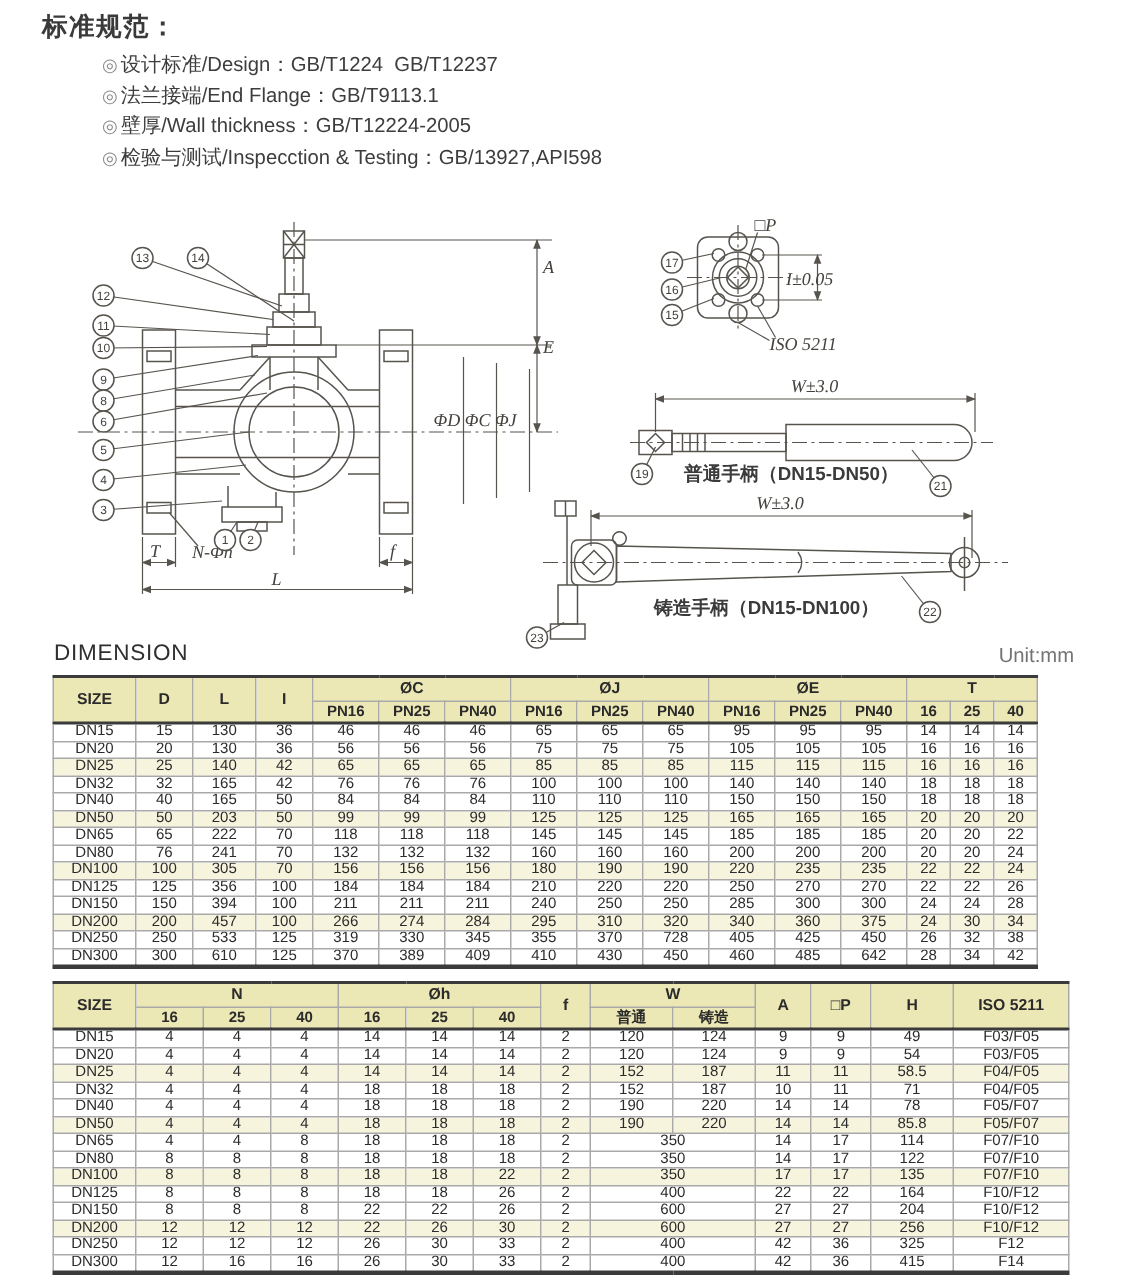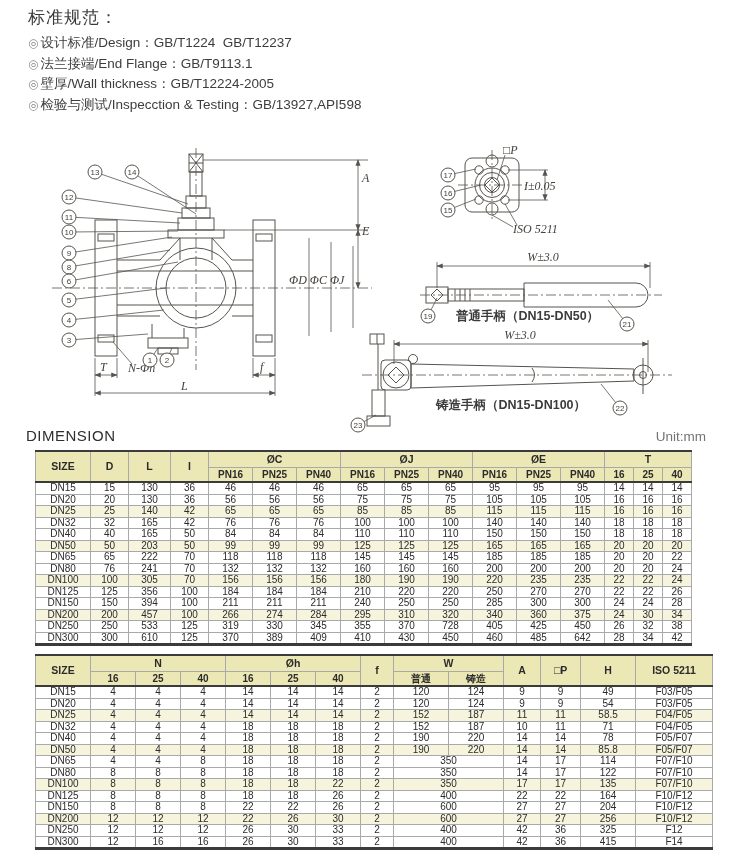--- a/index.html
+++ b/index.html
@@ -1,31 +1,31 @@
 <!DOCTYPE html>
 <html style="--hdr: #ece8b6; --tint: #f7f4dd; --line: #57544e;"><head>
 <meta charset="utf-8">
 <style>
   * { margin:0; padding:0; box-sizing:border-box; }
   html,body { background:#ffffff; }
   body {
     width:750px; height:858px; position:relative; overflow:hidden;
     font-family:"Liberation Sans","DejaVu Sans",sans-serif; color:#2e2e2e;
   }
-  .title { position:absolute; left:28px; top:6px; font-size:17px; font-weight:400; color:#3a3a3a; letter-spacing:1px; }
+  .title { position:absolute; left:28px; top:6px; font-size:17px; font-weight:700; color:#3a3a3a; letter-spacing:1px; }
   .specs { position:absolute; left:28px; top:33px; list-style:none; }
-  .specs li { font-size:13.5px; line-height:19.5px; color:#3d3d3d; white-space:pre-wrap; }
+  .specs li { font-size:13.5px; line-height:19.5px; color:#3d3d3d; white-space:pre-wrap;margin-left:40px; }
   .specs .bullet { color:#8a8a8a; font-size:12px; margin-right:2px; }
   svg.drawing { position:absolute; left:0; top:138px; }
   .ln line,.ln rect,.ln circle,.ln path,.ln polygon { stroke:var(--line,#57544e); stroke-width:1; fill:none; }
   .ln .cl { stroke-dasharray:10 3 2 3; stroke-width:0.8; }
   .dims line { stroke:var(--line,#57544e); stroke-width:0.8; fill:none; }
   text.dim-t { font-family:"Liberation Serif","DejaVu Serif",serif; font-style:italic; font-size:12px; fill:#45423d; }
   text.cap { font-family:"Liberation Sans","DejaVu Sans",sans-serif; font-size:12.5px; font-weight:700; fill:#3b3b3b; }
-  .dimbar { position:absolute; left:26px; top:427px; width:680px; display:flex; justify-content:space-between; align-items:flex-end; }
+  .dimbar { position:absolute; left:36px; top:427px; width:680px; display:flex; justify-content:space-between; align-items:flex-end; }
   .dimbar .t1 { font-size:15px; color:#2f2f2f; letter-spacing:0.5px; }
   .dimbar .t2 { font-size:13.5px; color:#737373; }
   table { position:absolute; left:35px; width:596px; border-collapse:collapse; table-layout:fixed;
           border-top:2px solid #3b3b3b; border-bottom:3px solid #3b3b3b; }
   #table1 { top:450px; } #table2 { top:654px; }
   thead { border-bottom:2px solid #3b3b3b; }
   th,td { border:1px solid #a9a9a9; text-align:center; vertical-align:middle; padding:0;
           overflow:hidden; white-space:nowrap; color:#2b2b2b; }
   thead th { background:var(--hdr,#ece8b6); font-weight:600; font-size:10.5px; height:16px; line-height:15px; }
   thead tr.sub th { height:14px; font-size:10px; line-height:13px; }

